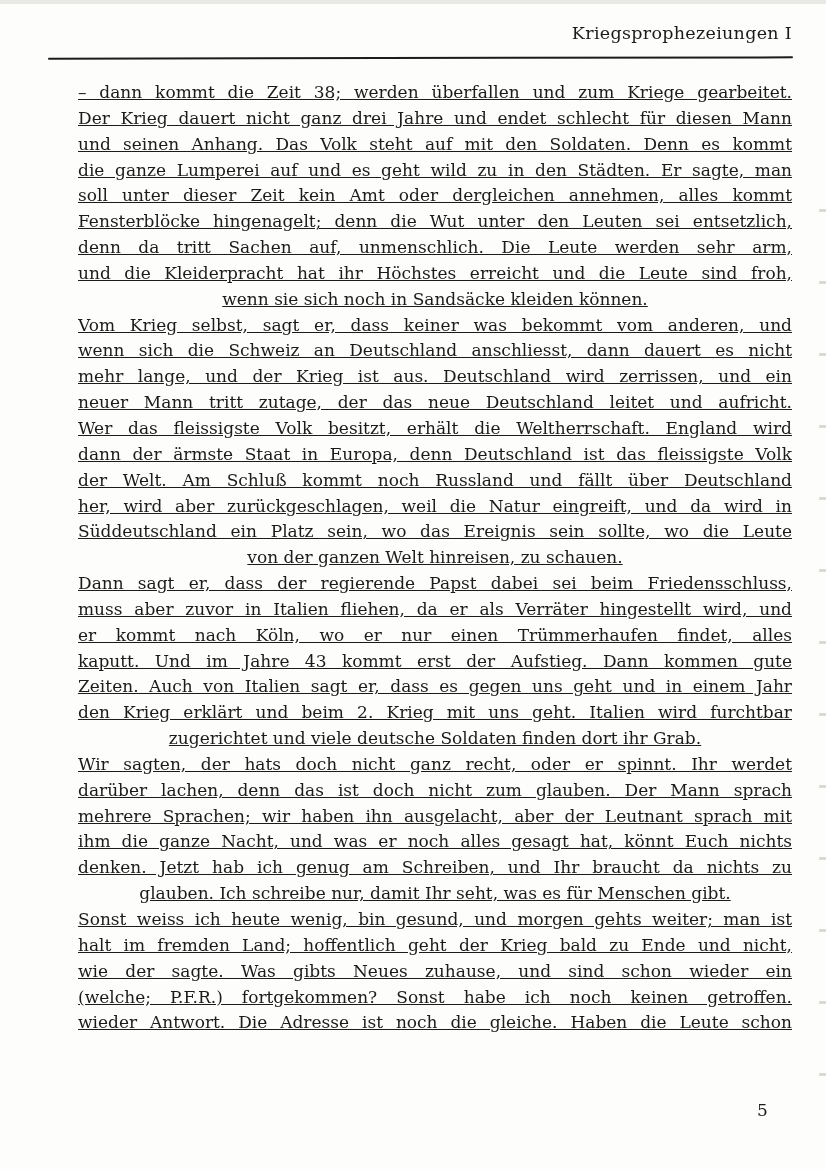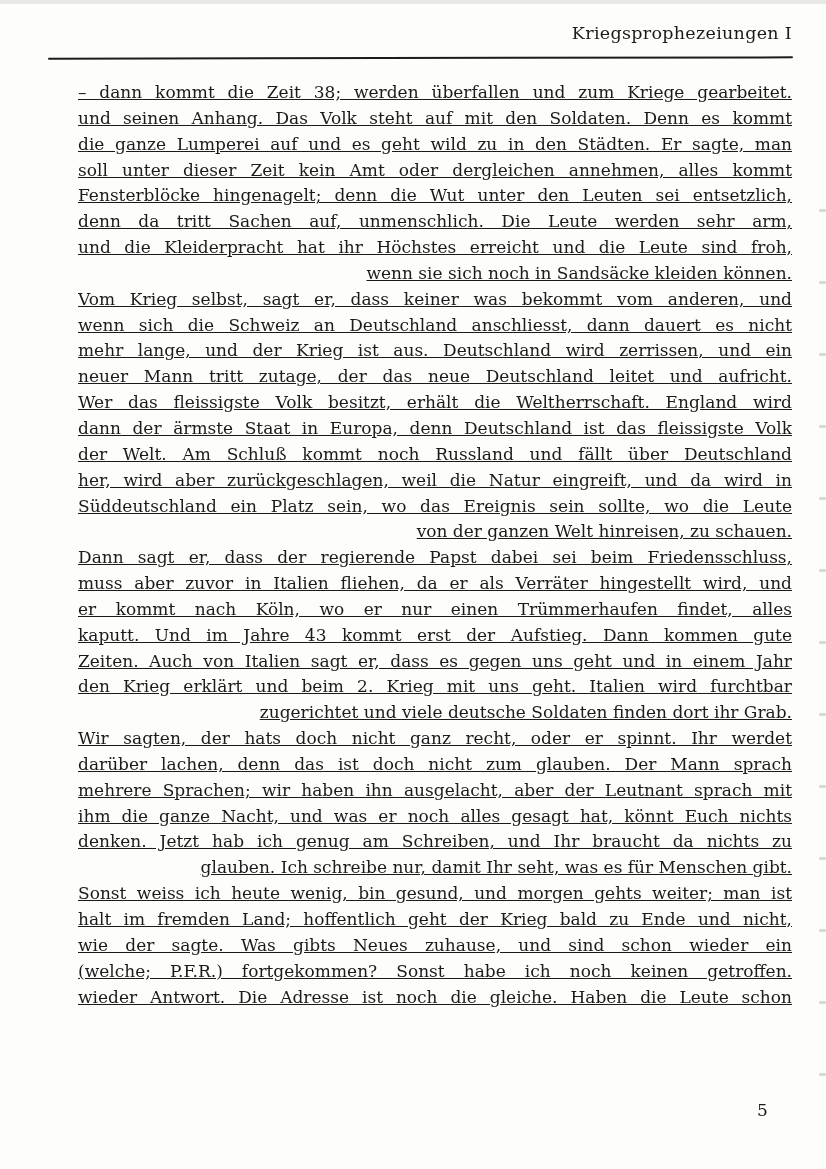--- a/index.html
+++ b/index.html
@@ -41,21 +41,21 @@
     left: 78px;
     width: 714px;
     text-decoration: underline;
   }
   .line {
     position: relative;
     height: 25.85px;
     line-height: 25.85px;
     font-size: 17px;
     overflow: hidden;
-    text-align: right;
+    text-align: center;
   }
   .line.justify {
     text-align: justify;
     text-align-last: justify;
   }
   .page-number {
     position: absolute;
     top: 1096px;
     left: 757px;
     font-size: 17px;
@@ -73,20 +73,21 @@
 <body>
 
 <div class="page">
 
   <div class="running-header">Kriegsprophezeiungen I</div>
 
   <div class="header-rule"></div>
 
   <div class="text-block" id="text-block">
       <div class="line justify"><span>– dann kommt die Zeit 38; werden überfallen und zum Kriege gearbeitet.</span></div>
+      <div class="line justify"><span>Der Krieg dauert nicht ganz drei Jahre und endet schlecht für diesen Mann</span></div>
       <div class="line justify"><span>und seinen Anhang. Das Volk steht auf mit den Soldaten. Denn es kommt</span></div>
       <div class="line justify"><span>die ganze Lumperei auf und es geht wild zu in den Städten. Er sagte, man</span></div>
       <div class="line justify"><span>soll unter dieser Zeit kein Amt oder dergleichen annehmen, alles kommt</span></div>
       <div class="line justify"><span>Fensterblöcke hingenagelt; denn die Wut unter den Leuten sei entsetzlich,</span></div>
       <div class="line justify"><span>denn da tritt Sachen auf, unmenschlich. Die Leute werden sehr arm,</span></div>
       <div class="line justify"><span>und die Kleiderpracht hat ihr Höchstes erreicht und die Leute sind froh,</span></div>
       <div class="line"><span>wenn sie sich noch in Sandsäcke kleiden können.</span></div>
       <div class="line justify"><span>Vom Krieg selbst, sagt er, dass keiner was bekommt vom anderen, und</span></div>
       <div class="line justify"><span>wenn sich die Schweiz an Deutschland anschliesst, dann dauert es nicht</span></div>
       <div class="line justify"><span>mehr lange, und der Krieg ist aus. Deutschland wird zerrissen, und ein</span></div>

